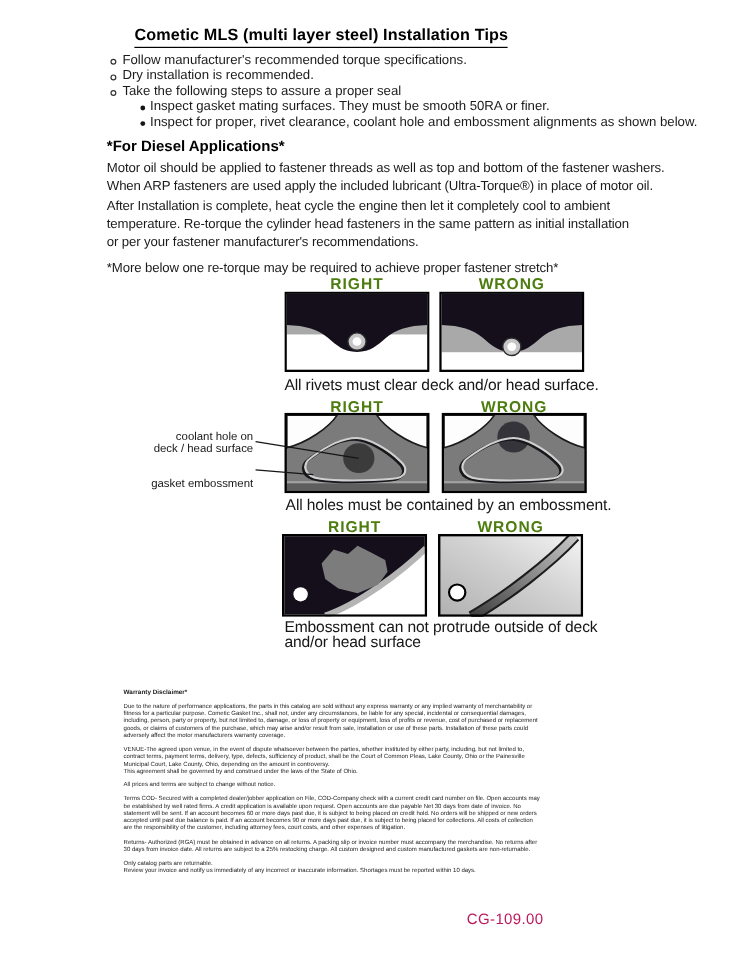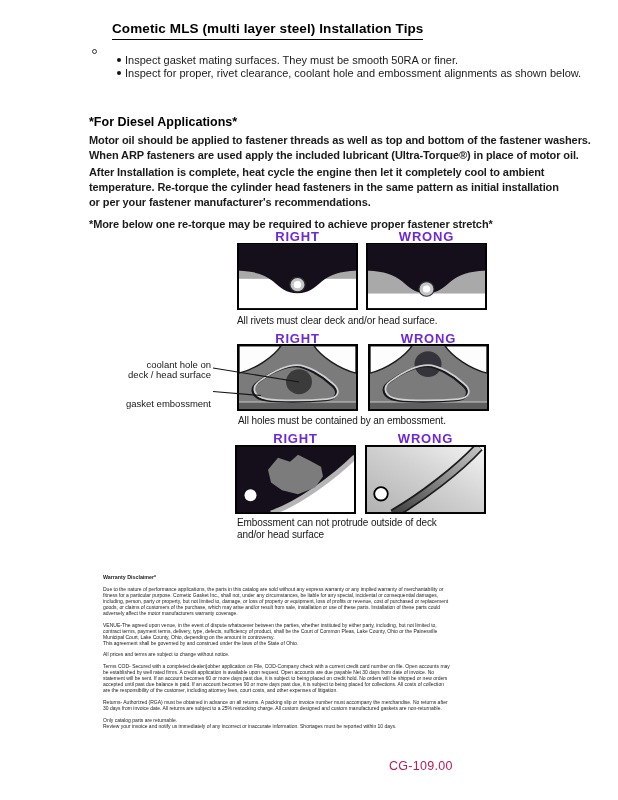--- a/index.html
+++ b/index.html
@@ -9,28 +9,28 @@
   .title{position:absolute;left:112px;top:21px;font-size:13.5px;font-weight:bold;color:#000;
          border-bottom:1.6px solid #000;padding-bottom:3px;letter-spacing:.1px;white-space:nowrap;}
 
   .bullets{position:absolute;left:92px;top:44px;width:520px;font-size:11px;line-height:13px;}
   .b-row{display:flex;align-items:flex-start;}
   .b-marker{flex:none;width:3px;height:3px;border:1px solid #333;border-radius:50%;margin:4.5px 5px 0 0;}
   .sb-row{margin-left:25px;}
   .sb-marker{flex:none;width:4px;height:4px;background:#151515;border-radius:50%;margin:4.5px 4px 0 0;}
 
   .diesel-h{position:absolute;left:89px;top:115px;font-size:12.5px;font-weight:bold;color:#000;white-space:nowrap;}
-  .para{position:absolute;left:89px;font-size:11px;line-height:15px;white-space:pre-line;letter-spacing:-.1px;font-weight:bold;}
+  .para{position:absolute;left:89px;font-size:11px;line-height:15px;white-space:pre-line;letter-spacing:-.1px;}
   .p1{top:133px;} .p2{top:165px;} .note{top:217px;}
 
   .fig-h{position:absolute;width:121px;text-align:center;font-size:13px;font-weight:600;
-         letter-spacing:.8px;color:#6d28d9;}
+         letter-spacing:.8px;color:#4d7c0f;}
   .panel{position:absolute;width:121px;line-height:0;}
   .panel svg{display:block;}
-  .caption{position:absolute;font-size:10px;letter-spacing:-.1px;color:#161616;white-space:pre-line;line-height:11.5px;}
+  .caption{position:absolute;font-size:13px;letter-spacing:-.1px;color:#161616;white-space:pre-line;line-height:11.5px;}
 
   .callout{position:absolute;left:60px;width:151px;text-align:right;font-size:9.5px;line-height:9.5px;
            color:#161616;white-space:pre-line;margin-top:14px;}
   .leader-svg{position:absolute;left:0;top:0;width:618px;height:800px;pointer-events:none;}
 
   .disc{position:absolute;left:103px;top:574px;width:432px;font-size:5px;line-height:6.1px;color:#222;}
   .disc-h{font-weight:bold;font-size:5.3px;margin:0 0 4px 0;}
   .disc p{margin:0 0 5.5px 0;white-space:pre-line;}
 
   .footer-code{position:absolute;left:389px;top:759px;font-size:12.5px;letter-spacing:.3px;color:#be185d;}
@@ -38,20 +38,29 @@
 </head>
 <body>
 
 <div class="page">
 
   <div class="title">Cometic MLS (multi layer steel) Installation Tips</div>
 
   <div class="bullets">
     <div class="b-row">
       <span class="b-marker"></span>
+      <span>Follow manufacturer's recommended torque specifications.</span>
+    </div>
+    <div class="b-row">
+      <span class="b-marker"></span>
+      <span>Dry installation is recommended.</span>
+    </div>
+    <div class="b-row">
+      <span class="b-marker"></span>
+      <span>Take the following steps to assure a proper seal</span>
     </div>
     <div class="b-row sb-row">
       <span class="sb-marker"></span>
       <span>Inspect gasket mating surfaces.  They must be smooth 50RA or finer.</span>
     </div>
     <div class="b-row sb-row">
       <span class="sb-marker"></span>
       <span>Inspect for proper, rivet clearance, coolant hole and embossment alignments as shown below.</span>
     </div>
   </div>

